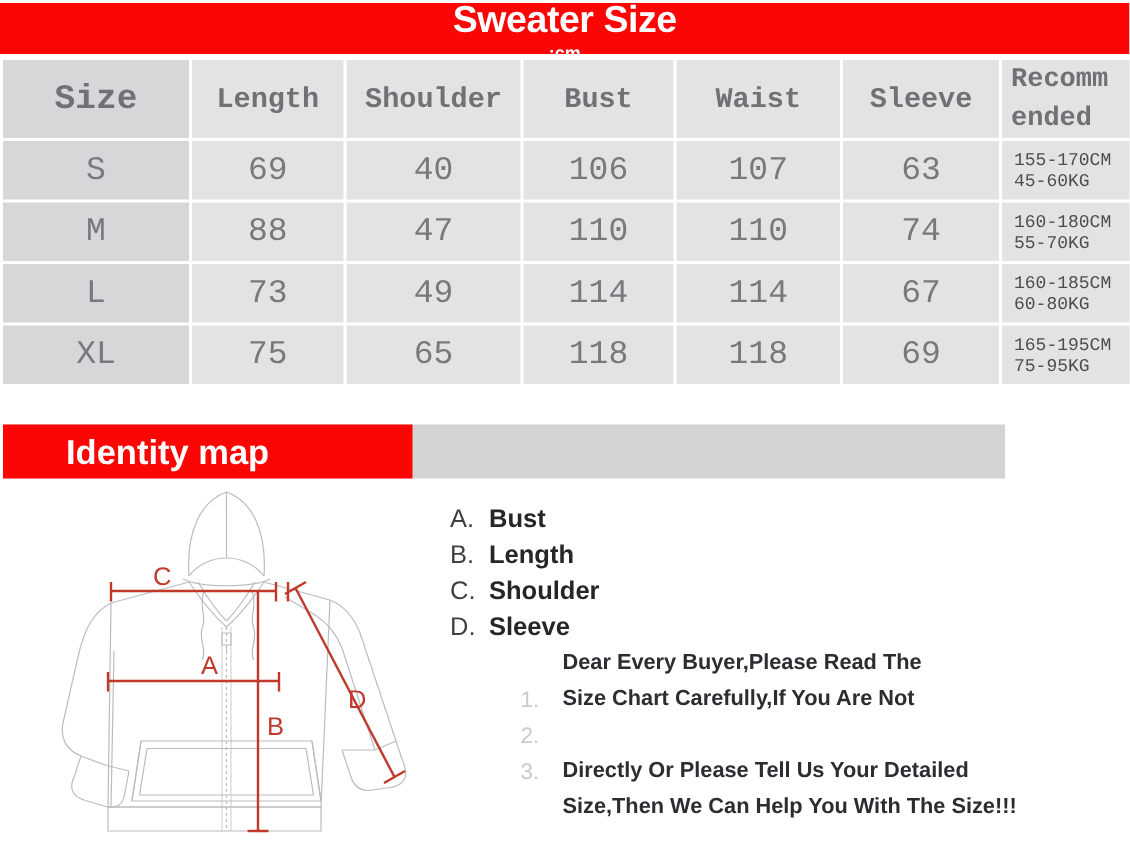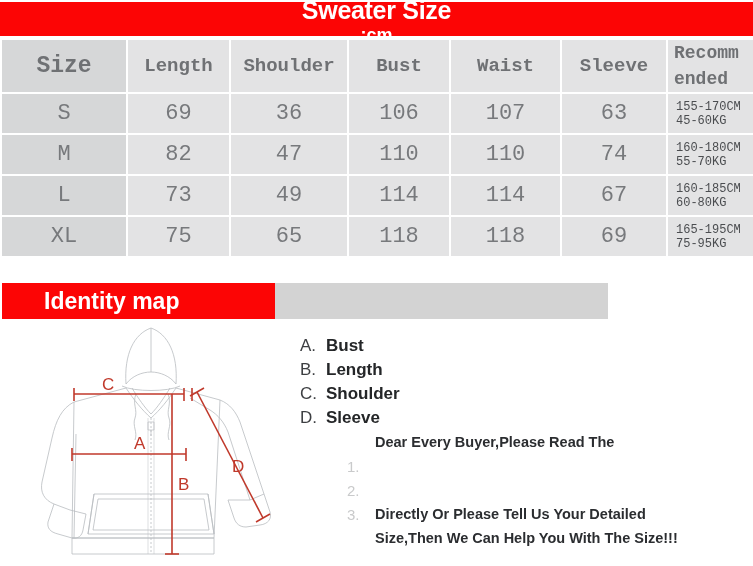--- a/index.html
+++ b/index.html
@@ -31,21 +31,21 @@
   }
   .title-main {
     color: #ffffff;
     font-size: 25px;
     font-weight: bold;
     letter-spacing: -0.3px;
     line-height: 1;
   }
   .title-unit {
     color: #ffffff;
-    font-size: 18px;
+    font-size: 12px;
     font-weight: bold;
     line-height: 1;
     position: relative;
     top: 3px;
   }
 
   
   .size-table {
     position: absolute;
     left: 0;
@@ -106,21 +106,21 @@
     text-align: left;
     padding-left: 8px;
     white-space: nowrap;
   }
 
   
   .idmap-bar {
     position: absolute;
     left: 2px;
     top: 283px;
-    width: 606px;
+    width: 668px;
     height: 36px;
     background: #d3d3d3;
   }
   .idmap-red {
     position: absolute;
     left: 0;
     top: 0;
     width: 273px;
     height: 36px;
     background: #fc0505;
@@ -218,33 +218,33 @@
       <td class="col-slv">Sleeve</td>
       <td class="col-rec">
         <div class="rec-head">Recomm</div>
         <div class="rec-head">ended</div>
       </td>
     </tr>
 
     <tr>
       <td class="col-size">S</td>
       <td class="col-len">69</td>
-      <td class="col-shl">36</td>
+      <td class="col-shl">40</td>
       <td class="col-bust">106</td>
       <td class="col-waist">107</td>
       <td class="col-slv">63</td>
       <td class="col-rec">
         <div class="rec-cell">155-170CM</div>
         <div class="rec-cell">45-60KG</div>
       </td>
     </tr>
 
     <tr>
       <td class="col-size">M</td>
-      <td class="col-len">82</td>
+      <td class="col-len">88</td>
       <td class="col-shl">47</td>
       <td class="col-bust">110</td>
       <td class="col-waist">110</td>
       <td class="col-slv">74</td>
       <td class="col-rec">
         <div class="rec-cell">160-180CM</div>
         <div class="rec-cell">55-70KG</div>
       </td>
     </tr>
 
@@ -378,20 +378,21 @@
     <span class="legend-label">Sleeve</span>
   </div>
 </div>
 
 <div class="notes">
   <div class="note-row">
     <span class="note-text indent">Dear Every Buyer,Please Read The</span>
   </div>
   <div class="note-row">
     <span class="note-num">1.</span>
+    <span class="note-text indent">Size Chart Carefully,If You Are Not</span>
   </div>
   <div class="note-row">
     <span class="note-num">2.</span>
   </div>
   <div class="note-row">
     <span class="note-num">3.</span>
     <span class="note-text indent">Directly Or Please Tell Us Your Detailed</span>
   </div>
   <div class="note-row">
     <span class="note-text indent">Size,Then We Can Help You With The Size!!!</span>

